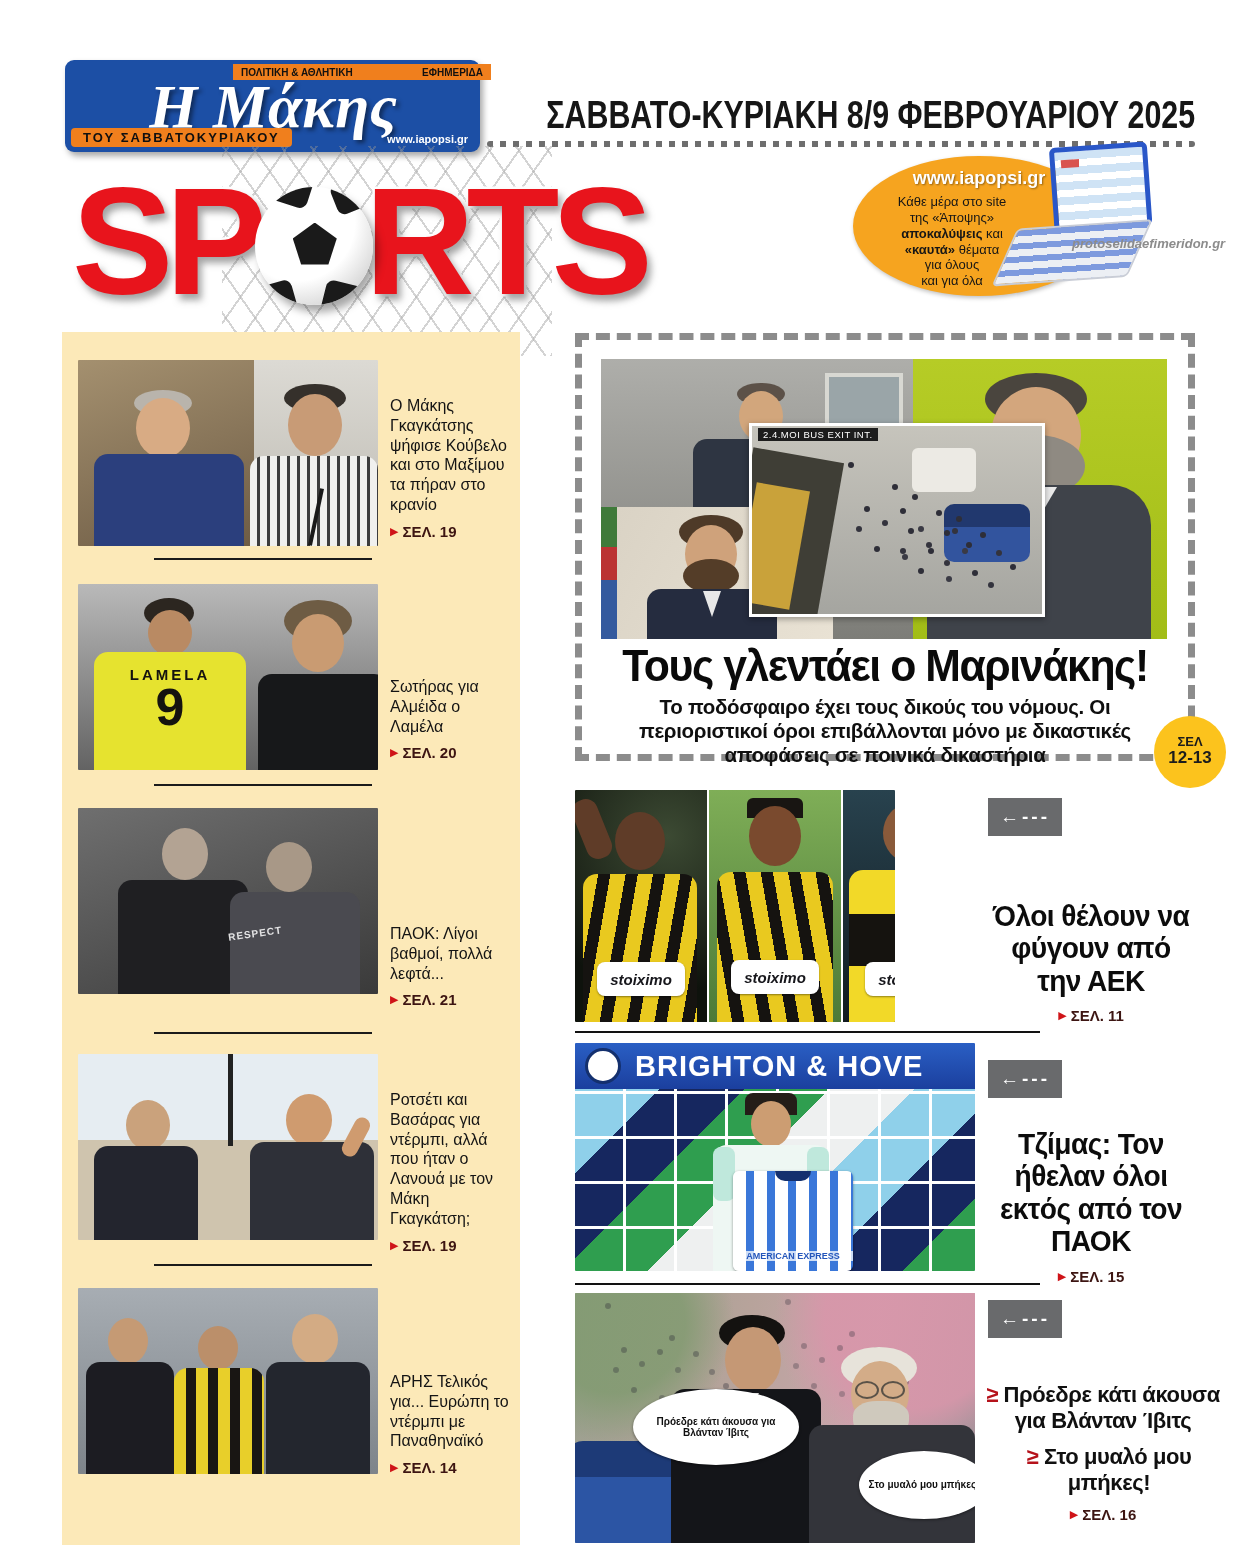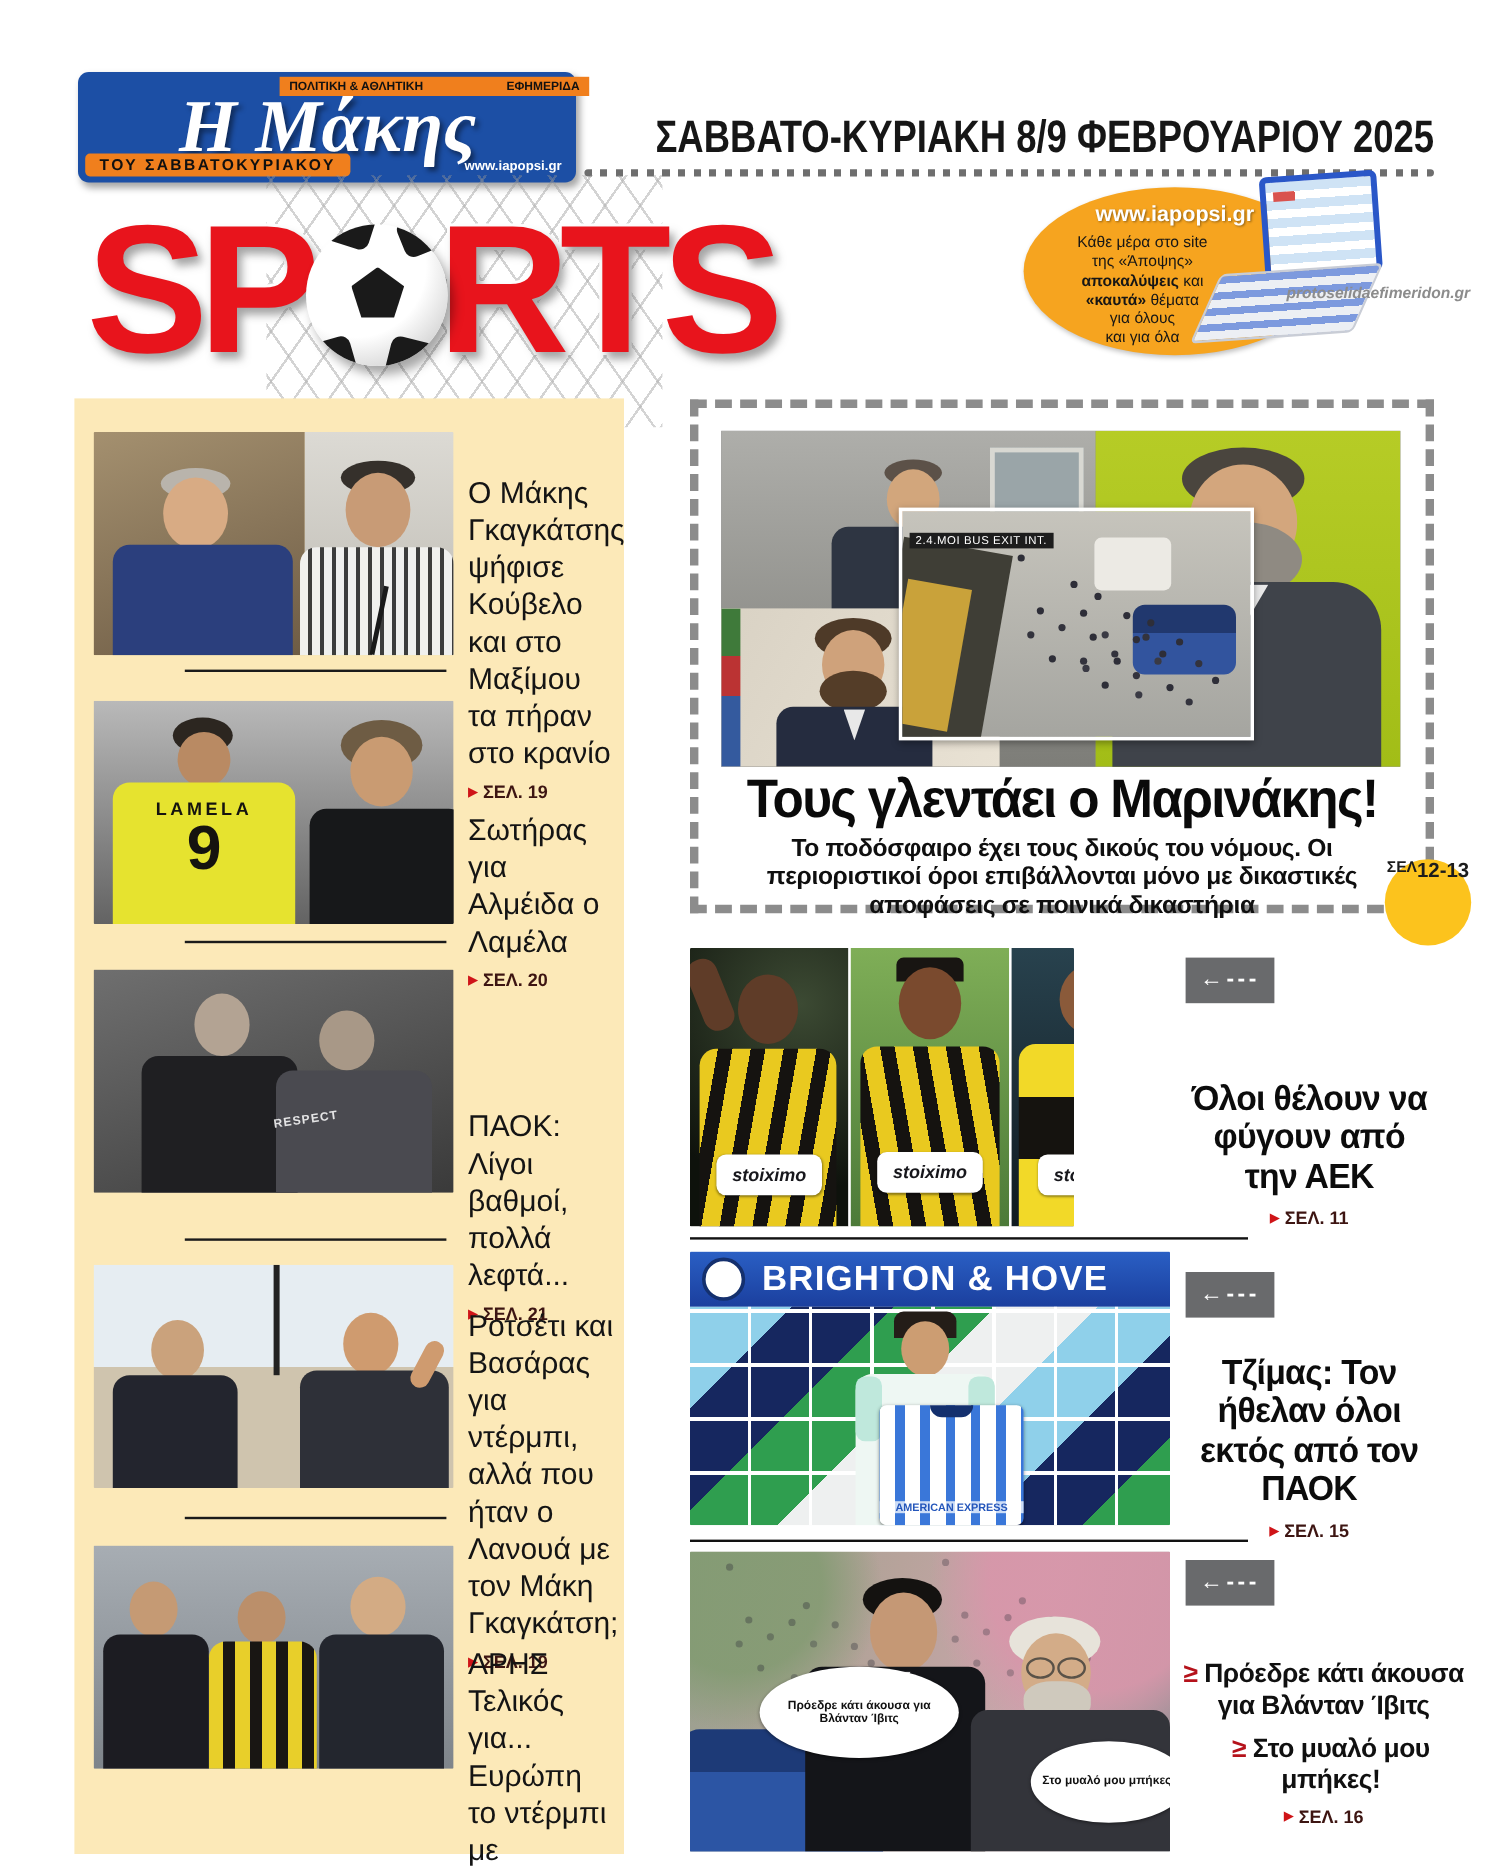--- a/index.html
+++ b/index.html
@@ -44,45 +44,45 @@
   
   .laptop{left:1002px;top:146px;width:160px;height:150px;transform:rotate(-4deg);}
   .lt-screen{left:52px;top:0;width:88px;height:74px;border:5px solid #2a57c8;border-radius:6px;background:
         linear-gradient(90deg,#d9534f 0 18px,transparent 18px) 6px 8px/60px 8px no-repeat,
         repeating-linear-gradient(180deg,#cfe3f5 0 8px,#ffffff 8px 15px);}
   .lt-kbd{left:0px;top:78px;width:132px;height:52px;border-radius:5px;transform:skewX(-28deg);
         background:repeating-linear-gradient(180deg,#7d9ade 0 6px,#eceff4 6px 13px);border:2px solid #c9cdd6;}
   
   .sidebar{left:62px;top:332px;width:458px;height:1213px;background:#fce9b8;}
   .ph{position:absolute;overflow:hidden;border-radius:1px;}
-  .stitle{font-size:25px;line-height:1.24;color:#141414;}
+  .stitle{font-size:16px;line-height:1.24;color:#141414;}
   .page-tag{display:flex;align-items:center;gap:4px;margin-top:8px;font-weight:bold;font-size:15px;color:#3d1512;}
   .page-tag .tri{color:#cf1418;font-size:11px;line-height:1;}
   .sep{position:absolute;height:2px;background:#1b1b1b;}
   .head{position:absolute;border-radius:50%;}
   .torso{position:absolute;border-radius:14px 14px 0 0;}
   
   .main{left:575px;top:333px;width:620px;height:428px;border:7px dashed #8c8c8c;background:#fff;box-sizing:border-box;}
   .collage{left:19px;top:19px;width:566px;height:280px;overflow:hidden;background:#888;}
   .zoneL{left:0;top:0;width:312px;height:280px;background:linear-gradient(180deg,#aeaeaa,#7d7d78);}
   .zoneR{left:312px;top:0;width:254px;height:280px;background:linear-gradient(180deg,#b6cc26,#a2bd17);}
   .insetBL{left:0;top:148px;width:232px;height:132px;background:linear-gradient(120deg,#d9d2c4,#e9e2d4);overflow:hidden;}
   .cctv{left:148px;top:64px;width:290px;height:188px;border:3px solid #fff;overflow:hidden;
         background:linear-gradient(180deg,#c6c4bc,#a5a5a0);box-shadow:0 2px 6px rgba(0,0,0,.35);}
-  .cctv-label{left:6px;top:18px;background:#1d1d1d;color:#fff;font-size:9.5px;padding:1px 5px;letter-spacing:.5px;text-align:center;}
+  .cctv-label{left:6px;top:2px;background:#1d1d1d;color:#fff;font-size:9.5px;padding:1px 5px;letter-spacing:.5px;text-align:center;}
   .dots{width:6px;height:6px;border-radius:50%;background:#2e2e38;
         box-shadow:16px 44px #2e2e38,34px 58px #33333d,52px 46px #2e2e38,70px 64px #3a3a44,
         88px 48px #2e2e38,104px 66px #33333d,26px 84px #2e2e38,54px 92px #3a3a44,
         80px 86px #2e2e38,8px 64px #33333d,64px 32px #2e2e38,96px 98px #33333d,118px 80px #2e2e38;}
   .headline{top:300px;left:0;width:100%;text-align:center;font-size:45px;font-weight:bold;color:#0a0a0a;
         letter-spacing:-1.5px;transform:scaleX(.95);}
   .subhead{top:355px;left:14px;width:578px;text-align:center;font-size:20.5px;font-weight:bold;
         color:#0f0f0f;line-height:1.18;letter-spacing:-.3px;}
   .badge{left:1154px;top:716px;width:72px;height:72px;border-radius:50%;background:#fcc31d;z-index:5;
-        display:flex;flex-direction:row;align-items:flex-start;justify-content:center;color:#1c1c1c;font-weight:bold;}
+        display:flex;flex-direction:column;align-items:center;justify-content:center;color:#1c1c1c;font-weight:bold;}
   .badge .b1{font-size:13px;line-height:1;}
   .badge .b2{font-size:17px;line-height:1.2;}
   
   .arrowbox{width:74px;height:38px;background:#696a6c;color:#fff;display:flex;align-items:center;
         justify-content:center;font-weight:bold;font-size:19px;letter-spacing:3px;}
   .r-head{text-align:center;font-weight:bold;color:#0c0c0c;letter-spacing:-.6px;line-height:1.12;transform:scaleX(.97);}
   .r-page{display:flex;justify-content:center;align-items:center;gap:4px;font-weight:bold;font-size:15px;
         color:#3d1512;margin-top:10px;}
   .r-page .tri{color:#cf1418;font-size:11px;line-height:1;}
   .hsep{left:575px;width:465px;height:2px;background:#121212;}

